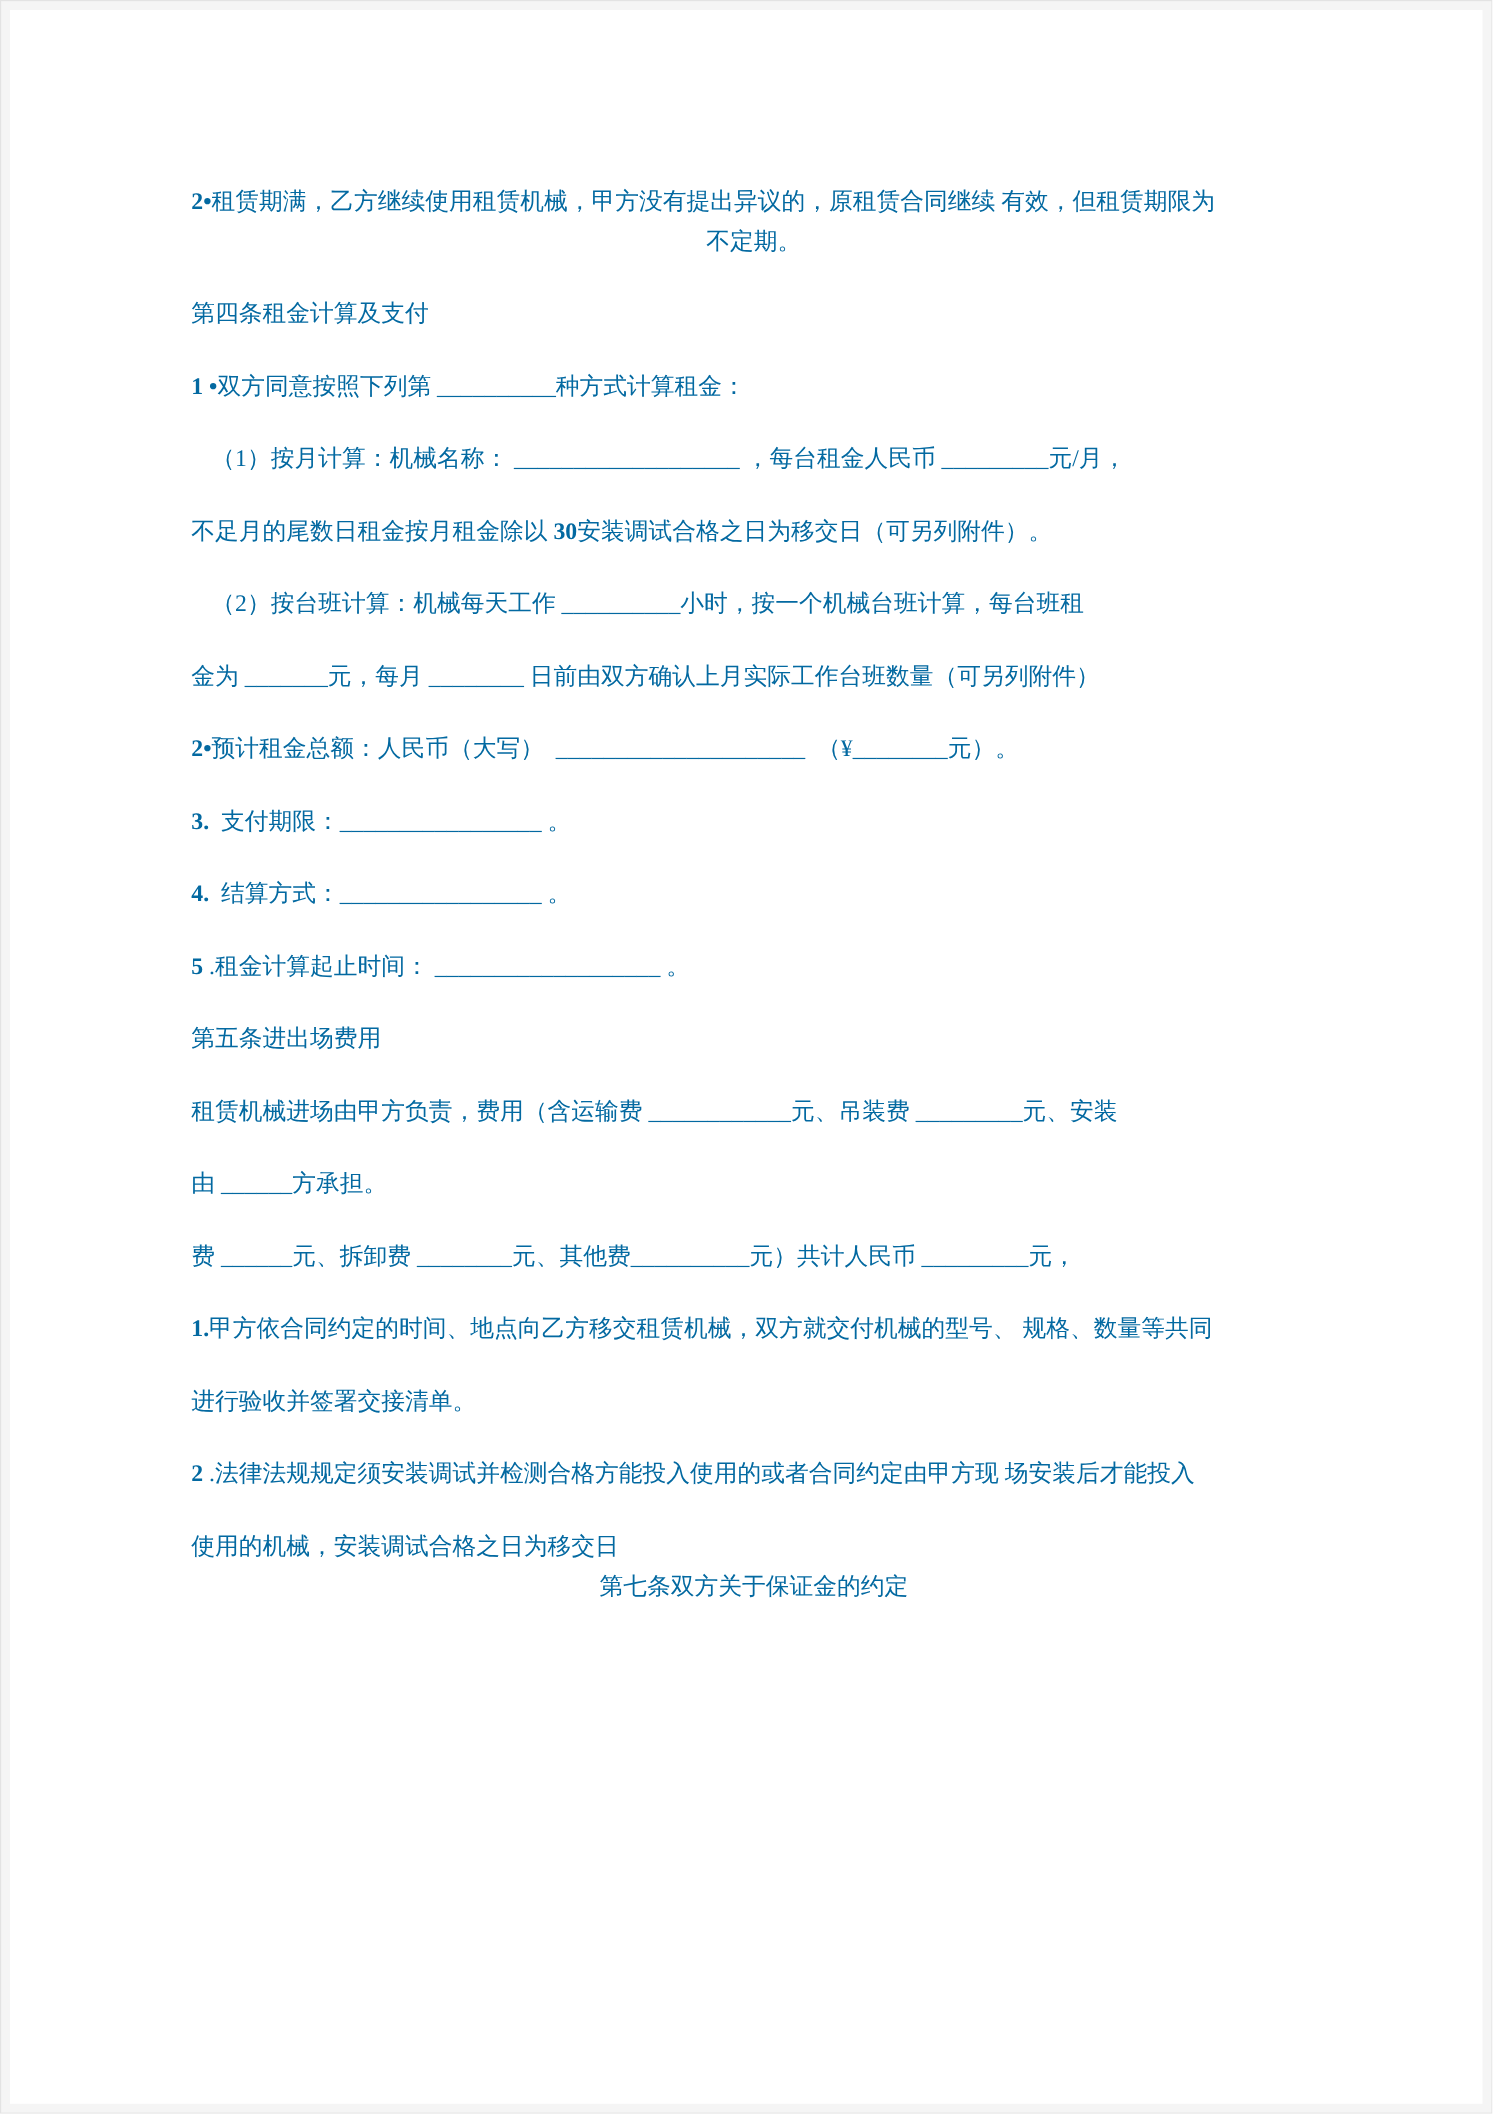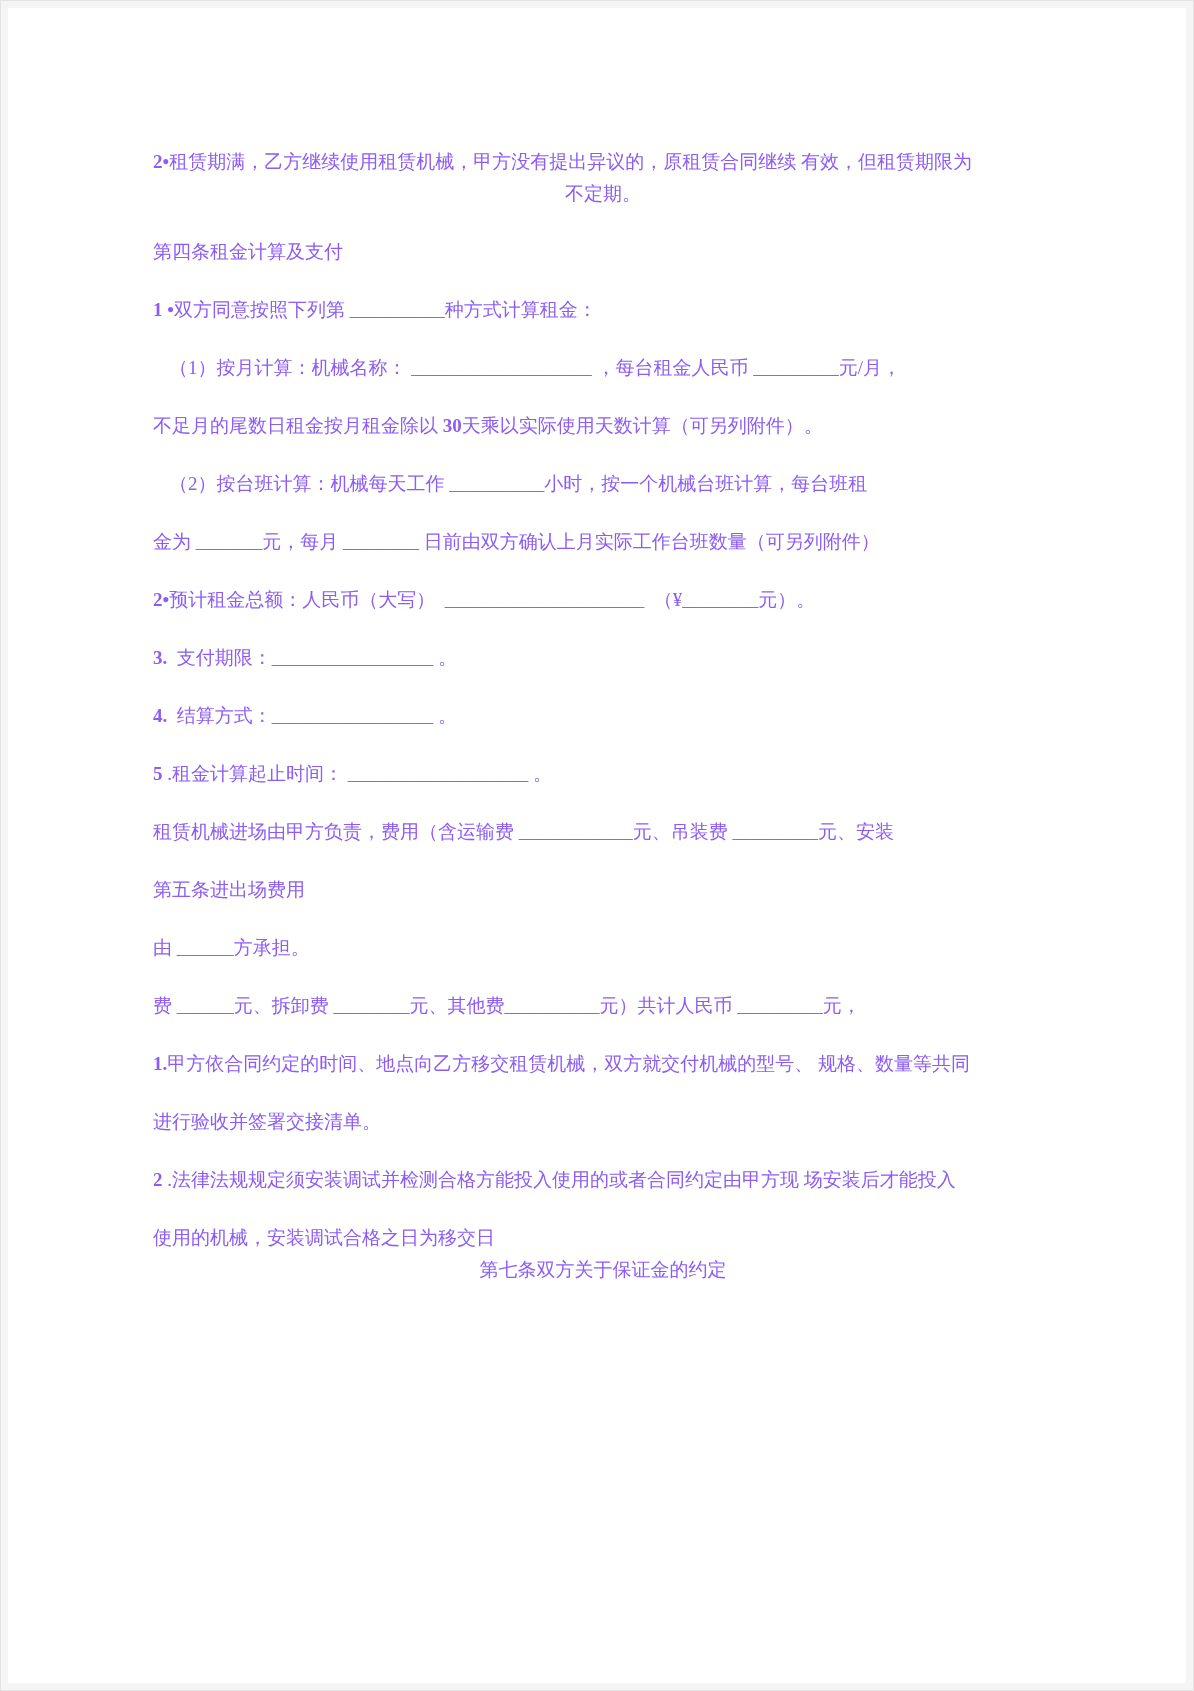--- a/index.html
+++ b/index.html
@@ -9,21 +9,21 @@
   }
   .page {
     position: relative;
     width: 1194px;
     height: 1691px;
     box-sizing: border-box;
     background: #ffffff;
     border: 1px solid #e3e3e3;
     box-shadow: inset 0 0 0 7px #f5f5f5;
     font-family: "Liberation Serif", "DejaVu Serif", serif;
-    color: #8b5cf6;
+    color: #0369a1;
     overflow: hidden;
   }
   .content {
     position: absolute;
     left: 152px;
     top: 148px;
     width: 900px;
   }
   .line {
     font-size: 19px;
@@ -40,29 +40,29 @@
 </head>
 <body>
 
 <div class="page">
   <div class="content">
       <div class="line"><span class="seg bold">2•</span><span class="seg">租赁期满，乙方继续使用租赁机械，甲方没有提出异议的，原租赁合同继续 有效，但租赁期限为</span></div>
       <div class="line tight"><span class="seg">不定期。</span></div>
       <div class="line"><span class="seg">第四条租金计算及支付</span></div>
       <div class="line"><span class="seg bold">1 •</span><span class="seg">双方同意按照下列第 __________种方式计算租金：</span></div>
       <div class="line indent"><span class="seg">（1）按月计算：机械名称： ___________________ ，每台租金人民币 _________元/月，</span></div>
-      <div class="line"><span class="seg">不足月的尾数日租金按月租金除以 </span><span class="seg bold">30</span><span class="seg">天乘以实际使用天数计算（可另列附件）。</span></div>
+      <div class="line"><span class="seg">不足月的尾数日租金按月租金除以 </span><span class="seg bold">30</span><span class="seg">安装调试合格之日为移交日（可另列附件）。</span></div>
       <div class="line indent"><span class="seg">（2）按台班计算：机械每天工作 __________小时，按一个机械台班计算，每台班租</span></div>
       <div class="line"><span class="seg">金为 _______元，每月 ________ 日前由双方确认上月实际工作台班数量（可另列附件）</span></div>
       <div class="line"><span class="seg bold">2•</span><span class="seg">预计租金总额：人民币（大写）  _____________________  （¥________元）。</span></div>
       <div class="line"><span class="seg bold">3.</span><span class="seg">  支付期限：_________________ 。</span></div>
       <div class="line"><span class="seg bold">4.</span><span class="seg">  结算方式：_________________ 。</span></div>
       <div class="line"><span class="seg bold">5</span><span class="seg"> .租金计算起止时间： ___________________ 。</span></div>
+      <div class="line"><span class="seg">第五条进出场费用</span></div>
       <div class="line"><span class="seg">租赁机械进场由甲方负责，费用（含运输费 ____________元、吊装费 _________元、安装</span></div>
-      <div class="line"><span class="seg">第五条进出场费用</span></div>
       <div class="line"><span class="seg">由 ______方承担。</span></div>
       <div class="line"><span class="seg">费 ______元、拆卸费 ________元、其他费__________元）共计人民币 _________元，</span></div>
       <div class="line"><span class="seg bold">1.</span><span class="seg">甲方依合同约定的时间、地点向乙方移交租赁机械，双方就交付机械的型号、 规格、数量等共同</span></div>
       <div class="line"><span class="seg">进行验收并签署交接清单。</span></div>
       <div class="line"><span class="seg bold">2</span><span class="seg"> .法律法规规定须安装调试并检测合格方能投入使用的或者合同约定由甲方现 场安装后才能投入</span></div>
       <div class="line"><span class="seg">使用的机械，安装调试合格之日为移交日</span></div>
       <div class="line tight"><span class="seg">第七条双方关于保证金的约定</span></div>
     </div>
 </div>
 

